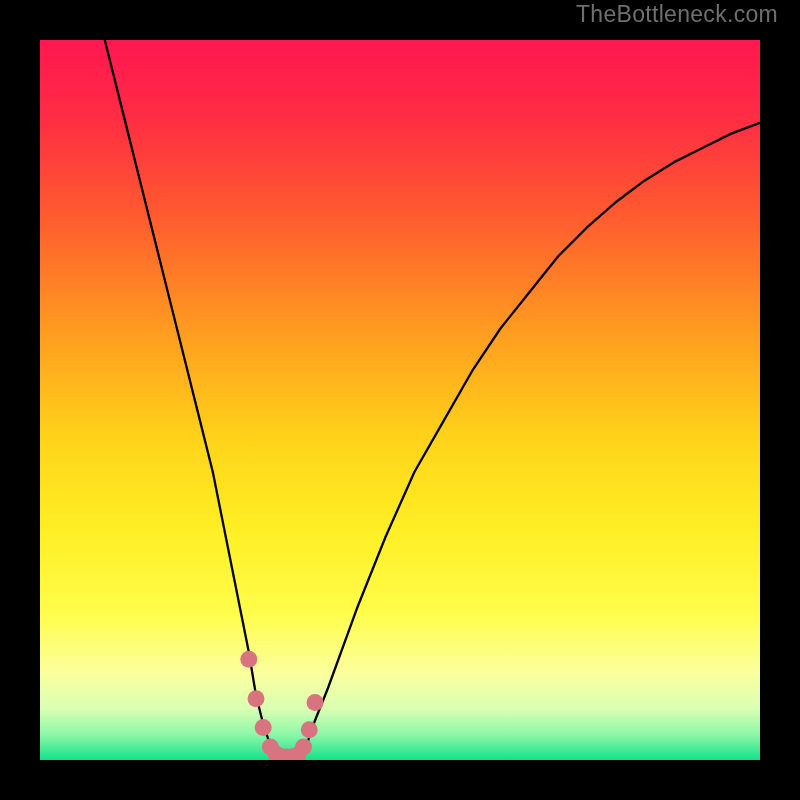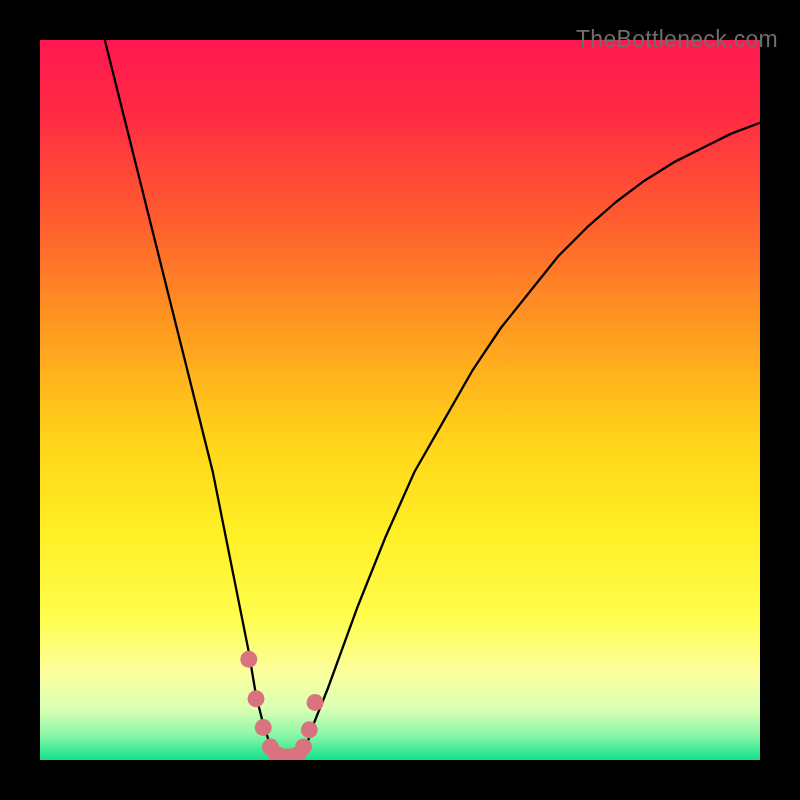--- a/index.html
+++ b/index.html
@@ -29,21 +29,21 @@
   }
   .gradient {
     position: absolute;
     left: 0;
     top: 0;
     width: 100%;
     height: 100%;
   }
   .watermark {
     position: absolute;
-    top: 26px;
+    top: 1px;
     right: 22px;
     color: #6f6f6f;
     font-size: 23px;
     letter-spacing: 0.3px;
     font-weight: 500;
   }
   svg.curve-layer {
     position: absolute;
     left: 0;
     top: 0;

